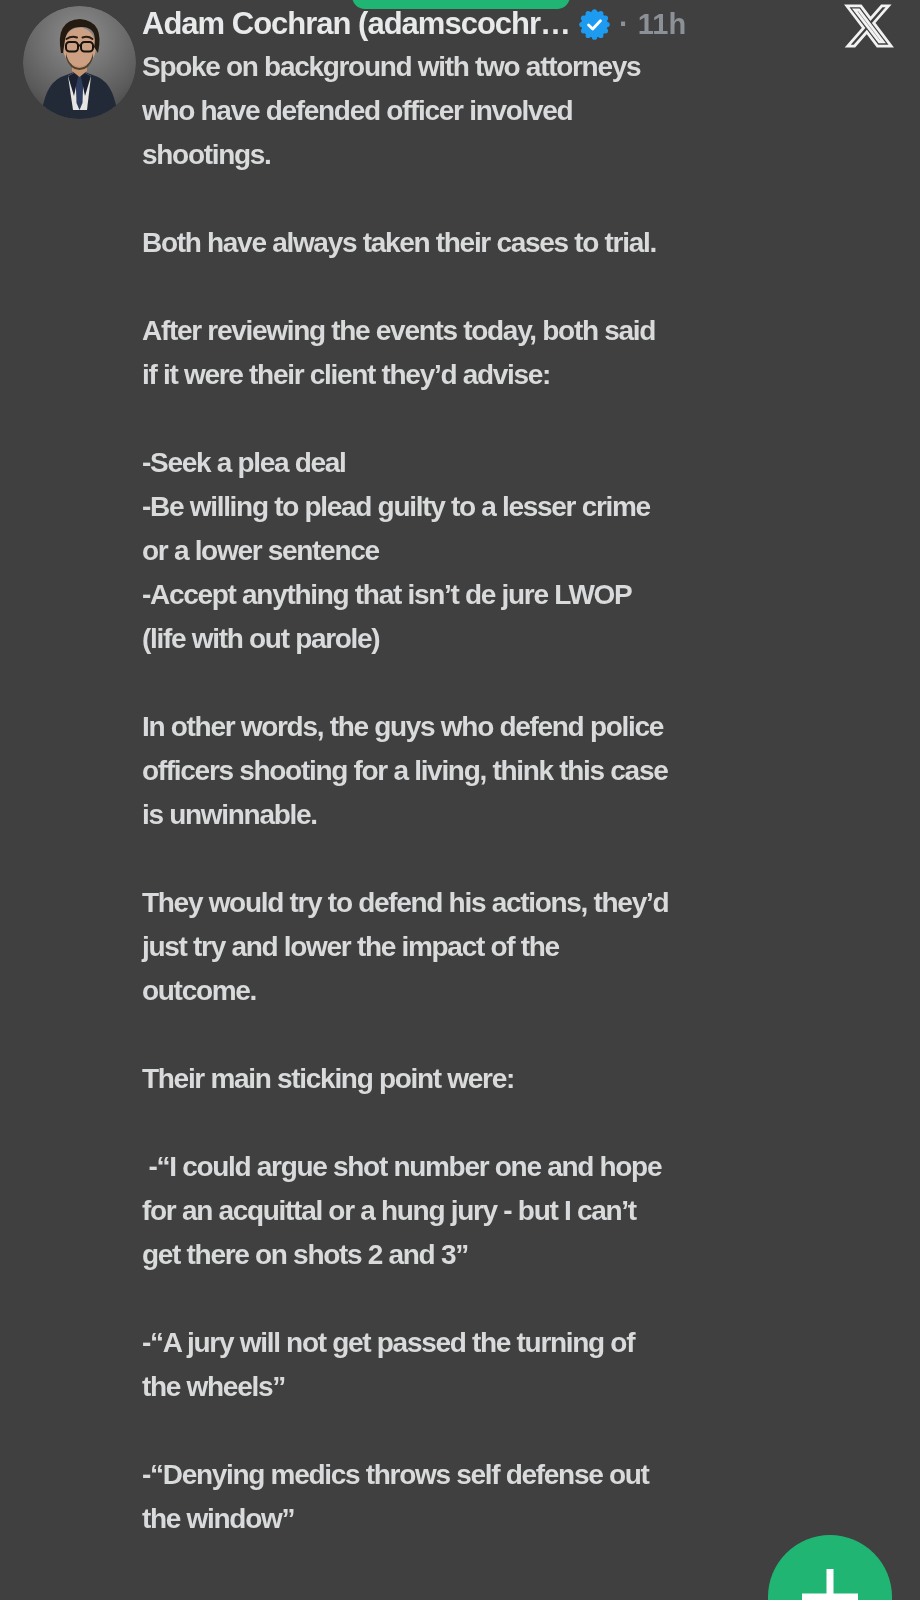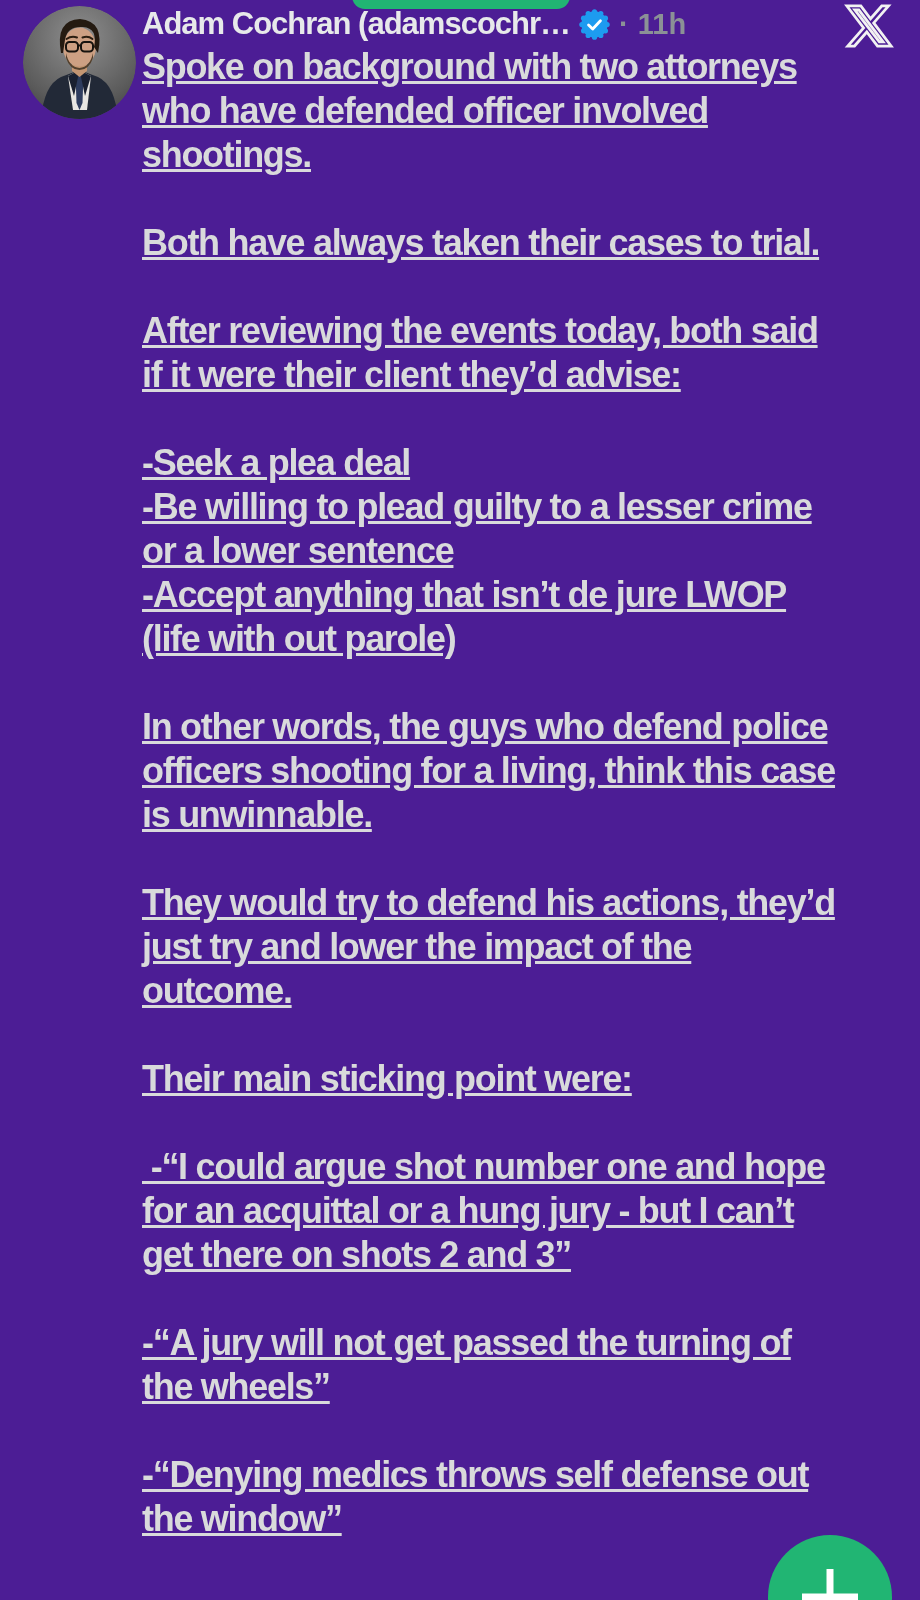--- a/index.html
+++ b/index.html
@@ -1,20 +1,20 @@
 <!DOCTYPE html>
 <html><head>
 <meta charset="utf-8">
 <style>
   html, body { margin: 0; padding: 0; background: #000; }
   .page {
     position: relative;
     width: 920px;
     height: 1600px;
-    background: #4c1d95;
+    background: #404040;
     overflow: hidden;
     font-family: "Liberation Sans", sans-serif;
   }
   
   .top-pill {
     position: absolute;
     left: 352px;
     top: -18px;
     width: 218px;
     height: 27px;
@@ -60,25 +60,24 @@
     width: 58px;
     height: 48px;
   }
   .tweet-body {
     position: absolute;
     left: 142px;
     top: 45px;
     width: 778px;
     color: #d9dadb;
     font-weight: bold;
-    font-size: 36px;
+    font-size: 28px;
     line-height: 44px;
     letter-spacing: -1.3px;
     white-space: pre;
-    text-decoration: underline;
   }
   .fab {
     position: absolute;
     left: 768px;
     top: 1535px;
     width: 124px;
     height: 124px;
     border-radius: 50%;
     background: #21b573;
     border: none;

